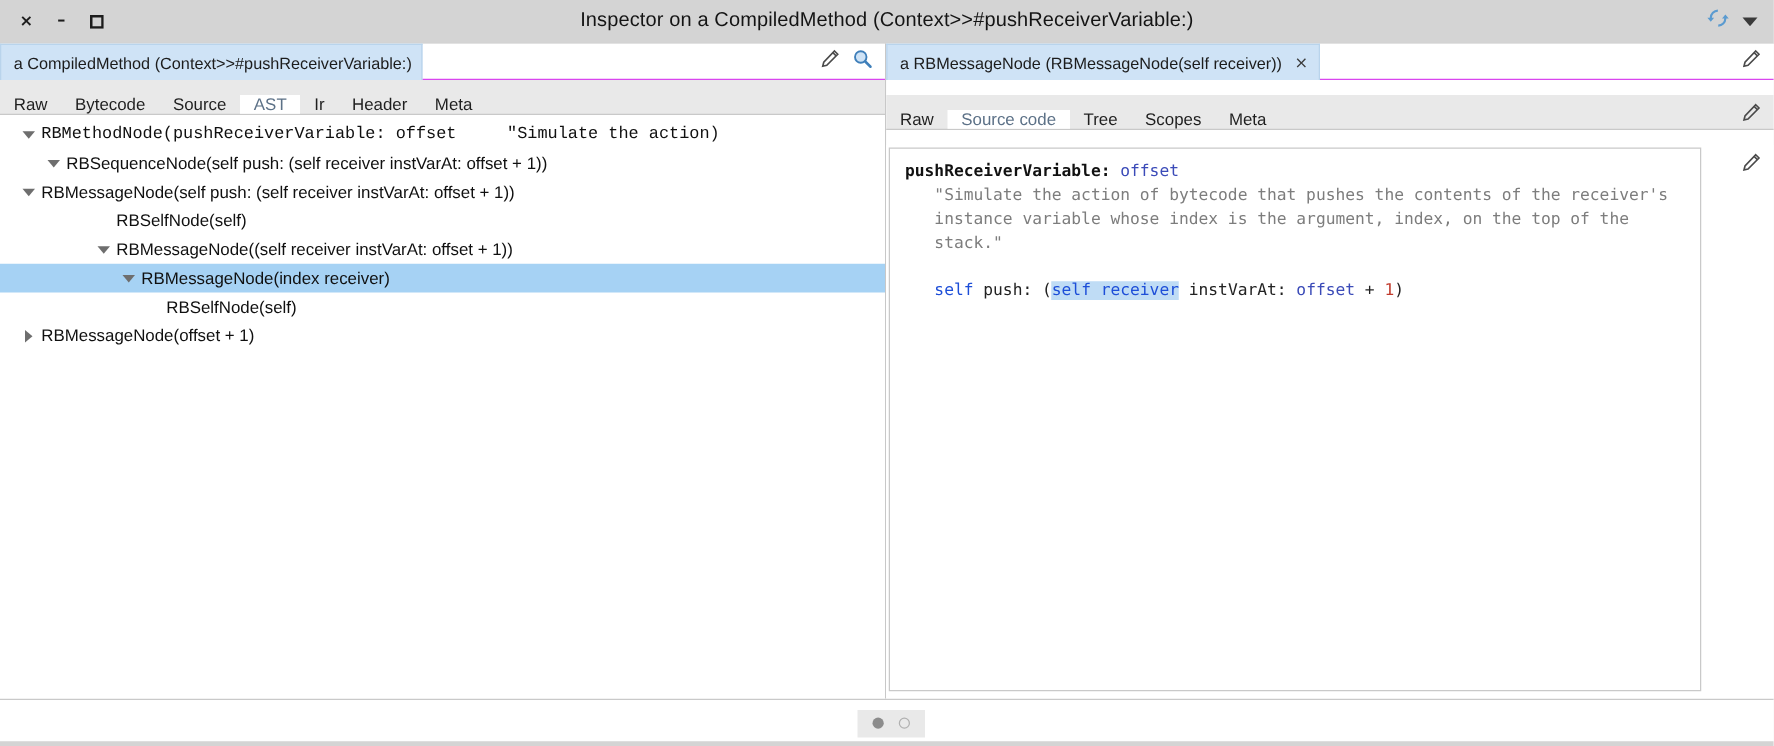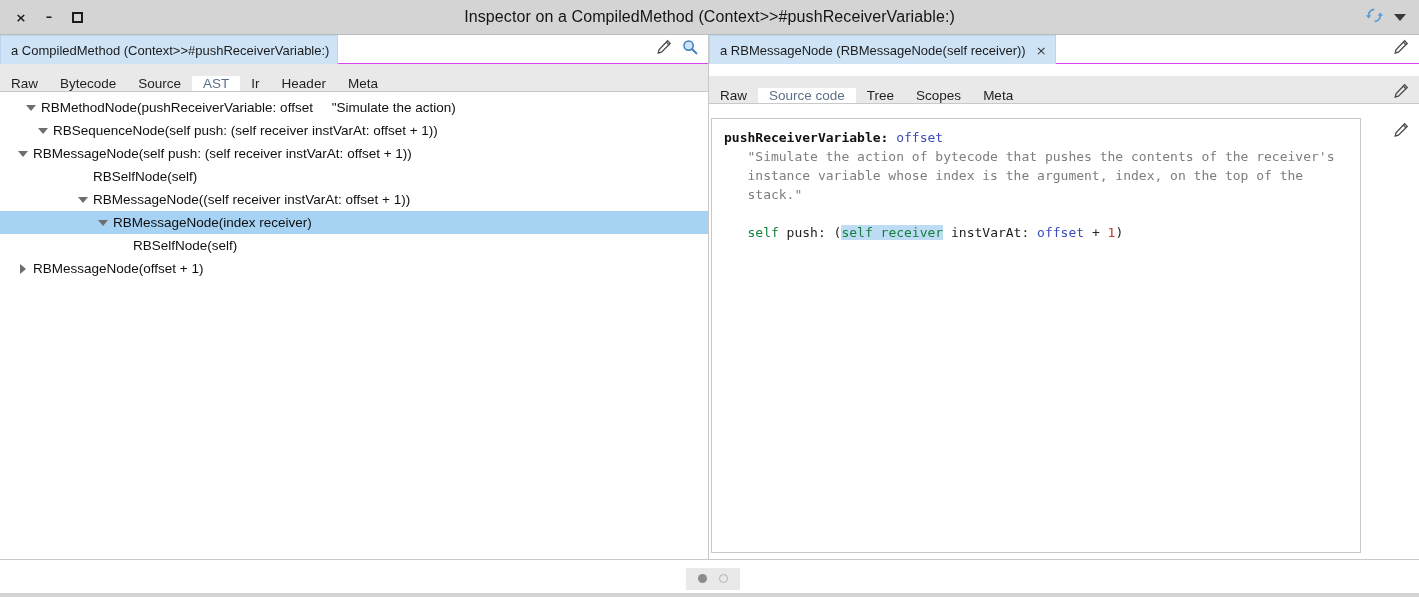--- a/index.html
+++ b/index.html
@@ -218,21 +218,21 @@
     padding: 9px 12px;
     font-family: "DejaVu Sans Mono", monospace;
     font-size: 13px;
     line-height: 19px;
     color: #1a1a1a;
     white-space: pre-wrap;
   }
   .code .sel { font-weight: 700; color: #111111; }
   .code .kw-arg { color: #3b4bb8; }
   .code .comment { color: #7d7d7d; }
-  .code .self { color: #15803d; }
+  .code .self { color: #1d4ed8; }
   .code .plain { color: #222222; }
   .code .var { color: #3b4bb8; }
   .code .num { color: #c0392b; }
   .code .hl { background: #bfdcf5; }
 
   
   .bottombar {
     flex: 0 0 38px;
     height: 38px;
     background: #ffffff;
@@ -339,21 +339,21 @@
               </div>
             <div class="tab">
                 <span>Meta</span>
               </div>
           </div>
           <div class="strip-spacer"></div>
         </div>
 
         <div class="pane-content">
           <div class="tree" id="tree">
-              <div class="tree-row" style="padding-left: 24px;">
+              <div class="tree-row" style="padding-left: 16px; font-family: Liberation Mono, monospace;">
                 <span class="tw">
                   <span class="tri-down"></span>
                 </span>
                 <span class="tree-label">RBMethodNode(pushReceiverVariable: offset     "Simulate the action)</span>
               </div>
               <div class="tree-row" style="padding-left: 36px;">
                 <span class="tw">
                   <span class="tri-down"></span>
                 </span>
                 <span class="tree-label">RBSequenceNode(self push: (self receiver instVarAt: offset + 1))</span>

